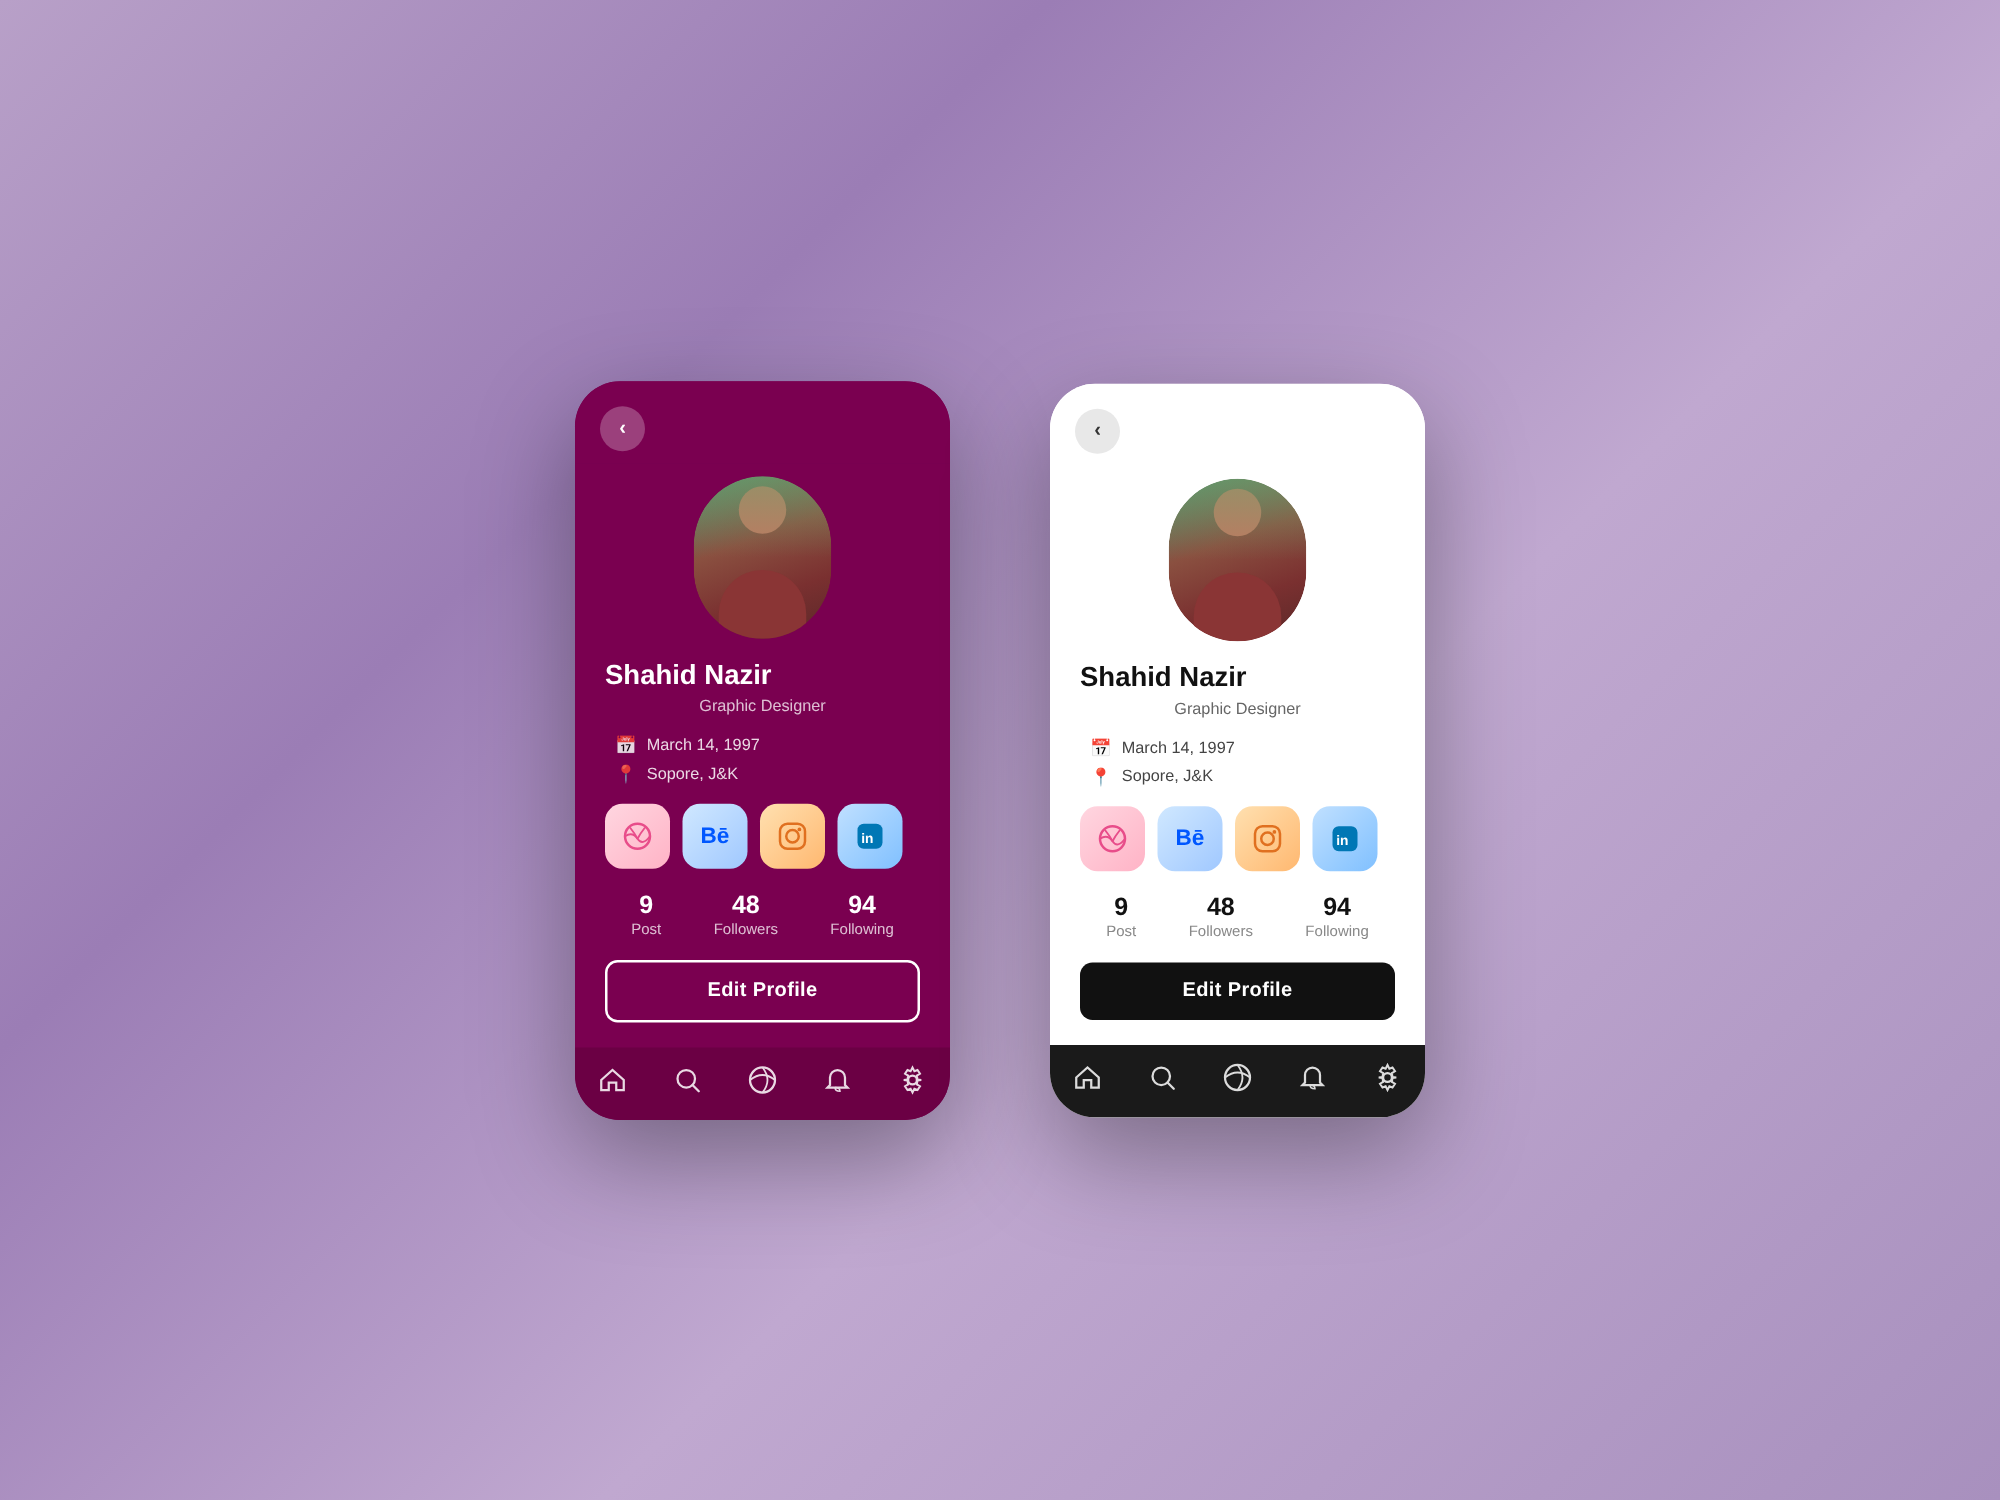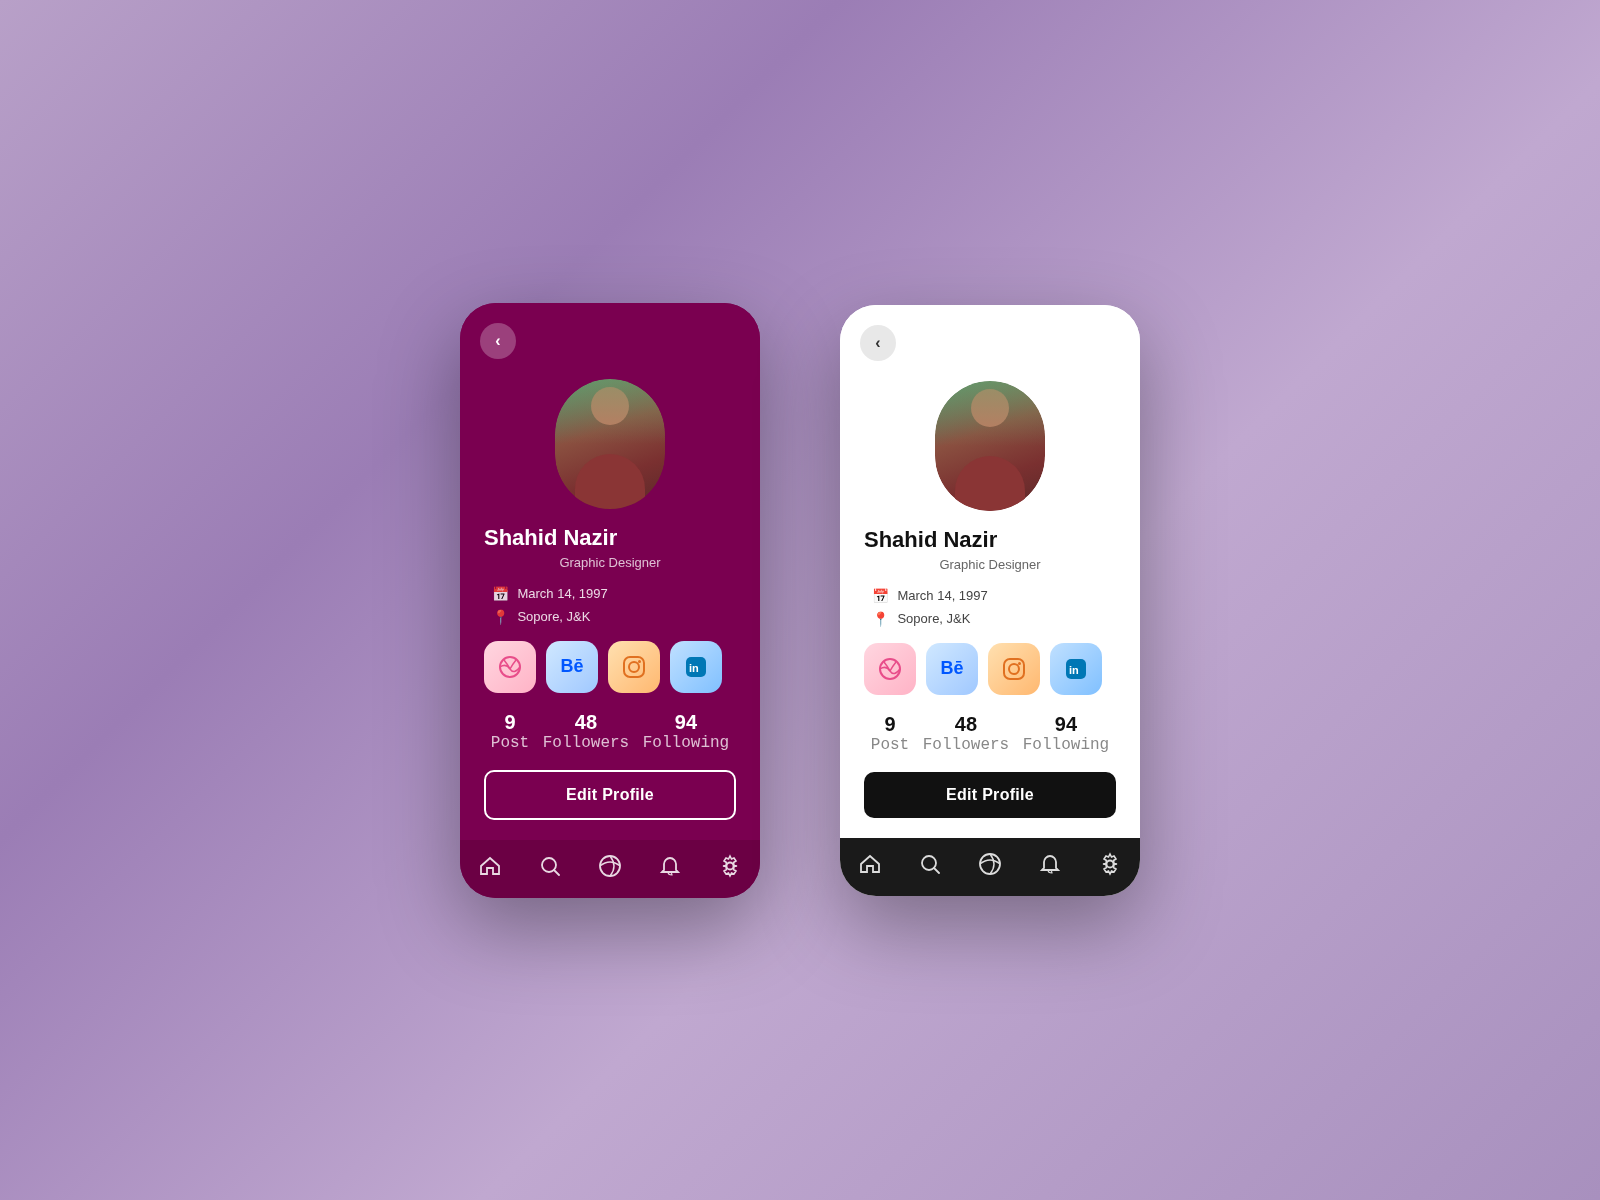--- a/index.html
+++ b/index.html
@@ -294,23 +294,22 @@
       text-align: center;
     }
 
     .stat-number {
       font-size: 20px;
       font-weight: 700;
       display: block;
     }
 
     .stat-label {
-      font-size: 16px;
+      font-size: 12px;
       display: block;
-      font-family: Liberation Mono, monospace;
     }
 
     .edit-btn {
       width: 100%;
       padding: 14px;
       border-radius: 10px;
       cursor: pointer;
       font-size: 16px;
       font-weight: 600;
       letter-spacing: 0.3px;

